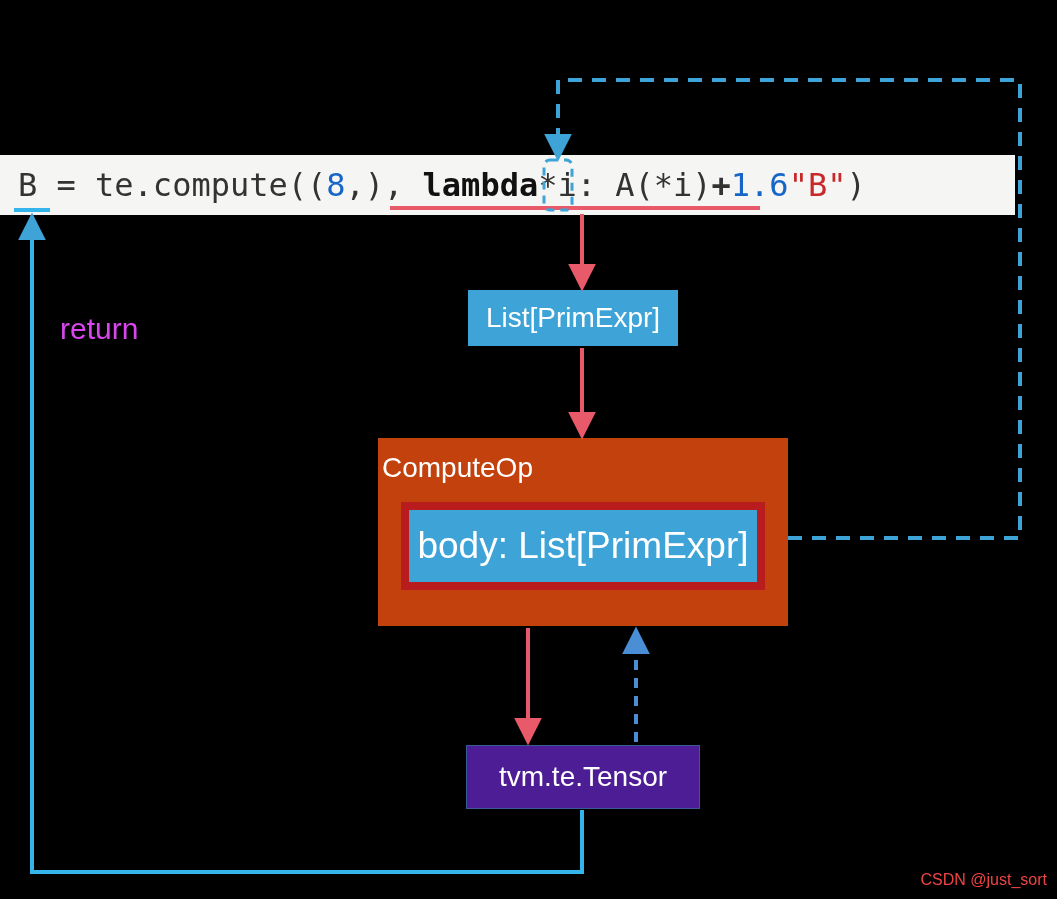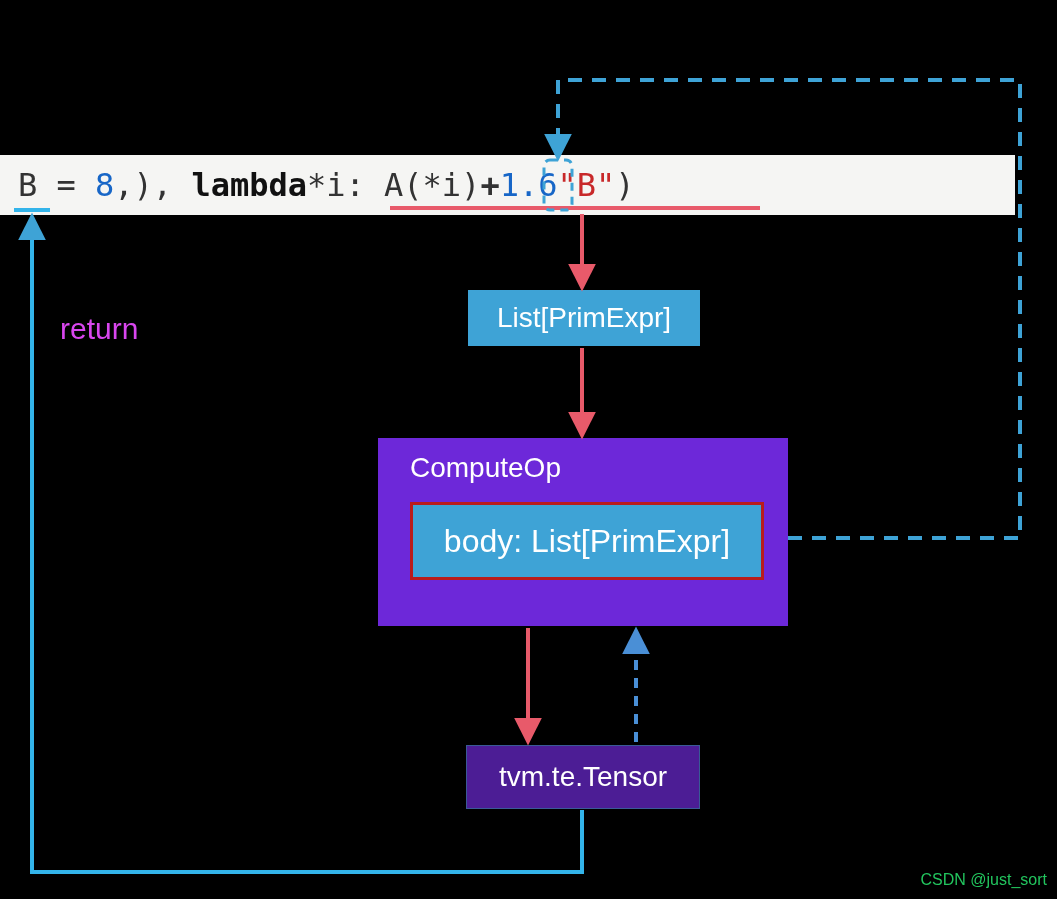--- a/index.html
+++ b/index.html
@@ -35,74 +35,74 @@
     position: absolute;
     display: flex;
     align-items: center;
     justify-content: center;
     color: #fff;
     font-size: 28px;
     box-sizing: border-box;
   }
   .primexpr {
     left: 468px; top: 290px;
-    width: 232px; height: 56px;
+    width: 210px; height: 56px;
     background: #3ea3d6;
   }
   .computeop {
     left: 378px; top: 438px;
     width: 410px; height: 188px;
-    background: #6d28d9;
+    background: #c2410c;
     display: block;
-    padding: 14px 32px;
+    padding: 14px 4px;
   }
   .computeop .title {
     color: #fff; font-size: 28px;
     margin-bottom: 18px;
   }
   .body-box {
     margin: 0 auto;
     width: 348px; height: 72px;
     background: #3ea3d6;
-    border: 3px solid #b91c1c;
+    border: 8px solid #b91c1c;
     display: flex; align-items: center; justify-content: center;
-    color: #fff; font-size: 32px;
+    color: #fff; font-size: 37px;
   }
   .tensor {
     left: 466px; top: 745px;
     width: 234px; height: 64px;
     background: #4c1d95;
     border: 1px solid #3a5a96;
   }
   .return-label {
     position: absolute;
     left: 60px; top: 280px;
     color: #d946ef;
     font-size: 30px;
     margin-top: 32px;
   }
   .watermark {
     position: absolute;
     right: 10px; bottom: 10px;
-    color: #22c55e;
+    color: #ef4444;
     font-size: 16px;
     font-family: Arial, sans-serif;
   }
   svg.overlay {
     position: absolute;
     left: 0; top: 0;
     width: 1057px; height: 899px;
     pointer-events: none;
   }
 </style>
 </head>
 <body>
 
 <div class="code-bar">
-  <span>B</span><span> = </span><span class="num">8</span><span>,), </span><span class="kw">lambda</span><span>*i: </span><span>A</span><span>(*i)</span><span class="op">+</span><span class="num">1.6</span><span class="str">"B"</span><span>)</span>
+  <span>B</span><span> = </span><span>te.compute((</span><span class="num">8</span><span>,), </span><span class="kw">lambda</span><span>*i: </span><span>A</span><span>(*i)</span><span class="op">+</span><span class="num">1.6</span><span class="str">"B"</span><span>)</span>
 </div>
 
 <div class="box primexpr">
   <span>List[PrimExpr]</span>
 </div>
 
 <div class="box computeop">
   <div class="title">ComputeOp</div>
   <div class="body-box">
     <span>body: List[PrimExpr]</span>

